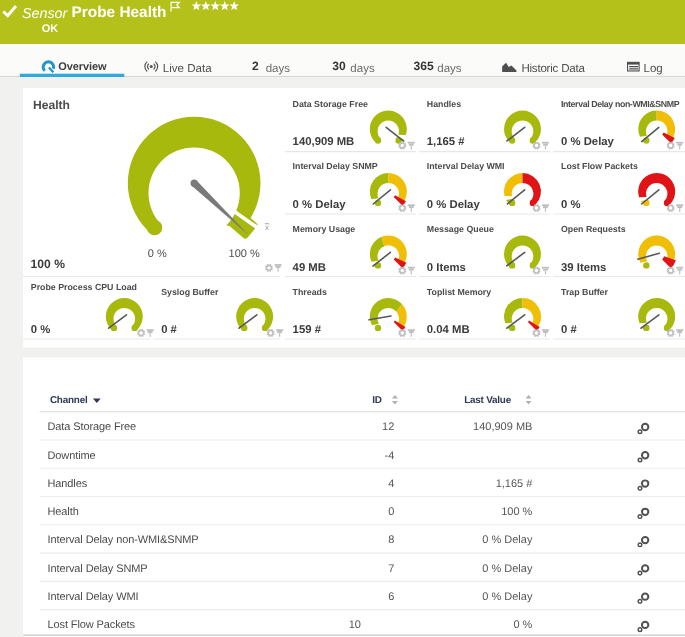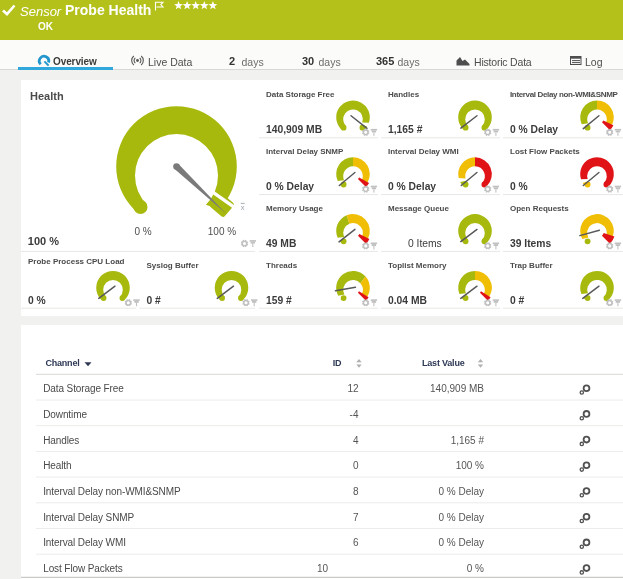--- a/index.html
+++ b/index.html
@@ -59,21 +59,21 @@
 <div class="abs" style="left:510px;top:124.4px;color:#3b3b3b;font-size:10.3px;font-weight:bold">0 % Delay</div>
 <div class="abs" style="left:266px;top:146.9px;color:#4b4b4b;font-size:8px;font-weight:bold;white-space:nowrap">Interval Delay SNMP</div>
 <div class="abs" style="left:266px;top:181.2px;color:#3b3b3b;font-size:10.3px;font-weight:bold">0 % Delay</div>
 <div class="abs" style="left:388px;top:146.9px;color:#4b4b4b;font-size:8px;font-weight:bold;white-space:nowrap">Interval Delay WMI</div>
 <div class="abs" style="left:388px;top:181.2px;color:#3b3b3b;font-size:10.3px;font-weight:bold">0 % Delay</div>
 <div class="abs" style="left:510px;top:146.9px;color:#4b4b4b;font-size:8px;font-weight:bold;white-space:nowrap">Lost Flow Packets</div>
 <div class="abs" style="left:510px;top:181.2px;color:#3b3b3b;font-size:10.3px;font-weight:bold">0 %</div>
 <div class="abs" style="left:266px;top:203.7px;color:#4b4b4b;font-size:8px;font-weight:bold;white-space:nowrap">Memory Usage</div>
 <div class="abs" style="left:266px;top:238px;color:#3b3b3b;font-size:10.3px;font-weight:bold">49 MB</div>
 <div class="abs" style="left:388px;top:203.7px;color:#4b4b4b;font-size:8px;font-weight:bold;white-space:nowrap">Message Queue</div>
-<div class="abs" style="left:408px;top:238px;color:#3b3b3b;font-size:10.3px;font-weight:normal">0 Items</div>
+<div class="abs" style="left:388px;top:238px;color:#3b3b3b;font-size:10.3px;font-weight:bold">0 Items</div>
 <div class="abs" style="left:510px;top:203.7px;color:#4b4b4b;font-size:8px;font-weight:bold;white-space:nowrap">Open Requests</div>
 <div class="abs" style="left:510px;top:238px;color:#3b3b3b;font-size:10.3px;font-weight:bold">39 Items</div>
 <div class="abs" style="left:266px;top:260.5px;color:#4b4b4b;font-size:8px;font-weight:bold;white-space:nowrap">Threads</div>
 <div class="abs" style="left:266px;top:294.8px;color:#3b3b3b;font-size:10.3px;font-weight:bold">159 #</div>
 <div class="abs" style="left:388px;top:260.5px;color:#4b4b4b;font-size:8px;font-weight:bold;white-space:nowrap">Toplist Memory</div>
 <div class="abs" style="left:388px;top:294.8px;color:#3b3b3b;font-size:10.3px;font-weight:bold">0.04 MB</div>
 <div class="abs" style="left:510px;top:260.5px;color:#4b4b4b;font-size:8px;font-weight:bold;white-space:nowrap">Trap Buffer</div>
 <div class="abs" style="left:510px;top:294.8px;color:#3b3b3b;font-size:10.3px;font-weight:bold">0 #</div>
 <div class="abs" style="left:28px;top:257px;color:#4b4b4b;font-size:8px;font-weight:bold;white-space:nowrap">Probe Process CPU Load</div>
 <div class="abs" style="left:28px;top:294.8px;color:#3b3b3b;font-size:10.3px;font-weight:bold">0 %</div>
@@ -389,21 +389,21 @@
     <circle cx="565.5" cy="191.7" r="2.9" fill="none" stroke="#515152" stroke-width="1.8"></circle>
     <circle cx="560.8" cy="196" r="1.65" fill="none" stroke="#515152" stroke-width="1.3"></circle>
     <line x1="15" y1="229.2" x2="602" y2="229.2" stroke="#ececeb" stroke-width="1"></line>
     <circle cx="565.5" cy="217.4" r="2.9" fill="none" stroke="#515152" stroke-width="1.8"></circle>
     <circle cx="560.8" cy="221.7" r="1.65" fill="none" stroke="#515152" stroke-width="1.3"></circle>
     <circle cx="565.5" cy="243.1" r="2.9" fill="none" stroke="#515152" stroke-width="1.8"></circle>
     <circle cx="560.8" cy="247.4" r="1.65" fill="none" stroke="#515152" stroke-width="1.3"></circle>
     <line x1="0" y1="252.4" x2="602" y2="252.4" stroke="#c9c9c8" stroke-width="1.2"></line>
   </svg>
 <div class="abs" style="left:45.4px;top:358.4px;color:#2e3855;font-size:9px;font-weight:bold;letter-spacing:-0.2px">Channel</div>
-<div class="abs" style="left:327px;top:358.4px;width:20px;text-align:center;color:#2e3855;font-size:9px;font-weight:bold;letter-spacing:-0.2px">ID</div>
+<div class="abs" style="left:327px;top:358.4px;width:20px;text-align:right;color:#2e3855;font-size:9px;font-weight:bold;letter-spacing:-0.2px">ID</div>
 <div class="abs" style="left:422px;top:358.4px;color:#2e3855;font-size:9px;font-weight:bold;letter-spacing:-0.2px">Last Value</div>
 <div class="abs" style="left:43.2px;top:383.1px;color:#4a4a4a;font-size:10px;letter-spacing:-0.1px">Data Storage Free</div>
 <div class="abs" style="left:317px;top:383.1px;width:41.5px;text-align:right;color:#555;font-size:10px">12</div>
 <div class="abs" style="left:384px;top:383.1px;width:100px;text-align:right;color:#555;font-size:10px">140,909 MB</div>
 <div class="abs" style="left:43.2px;top:408.8px;color:#4a4a4a;font-size:10px;letter-spacing:-0.1px">Downtime</div>
 <div class="abs" style="left:317px;top:408.8px;width:41.5px;text-align:right;color:#555;font-size:10px">-4</div>
 <div class="abs" style="left:384px;top:408.8px;width:100px;text-align:right;color:#555;font-size:10px"></div>
 <div class="abs" style="left:43.2px;top:434.5px;color:#4a4a4a;font-size:10px;letter-spacing:-0.1px">Handles</div>
 <div class="abs" style="left:317px;top:434.5px;width:41.5px;text-align:right;color:#555;font-size:10px">4</div>
 <div class="abs" style="left:384px;top:434.5px;width:100px;text-align:right;color:#555;font-size:10px">1,165 #</div>

